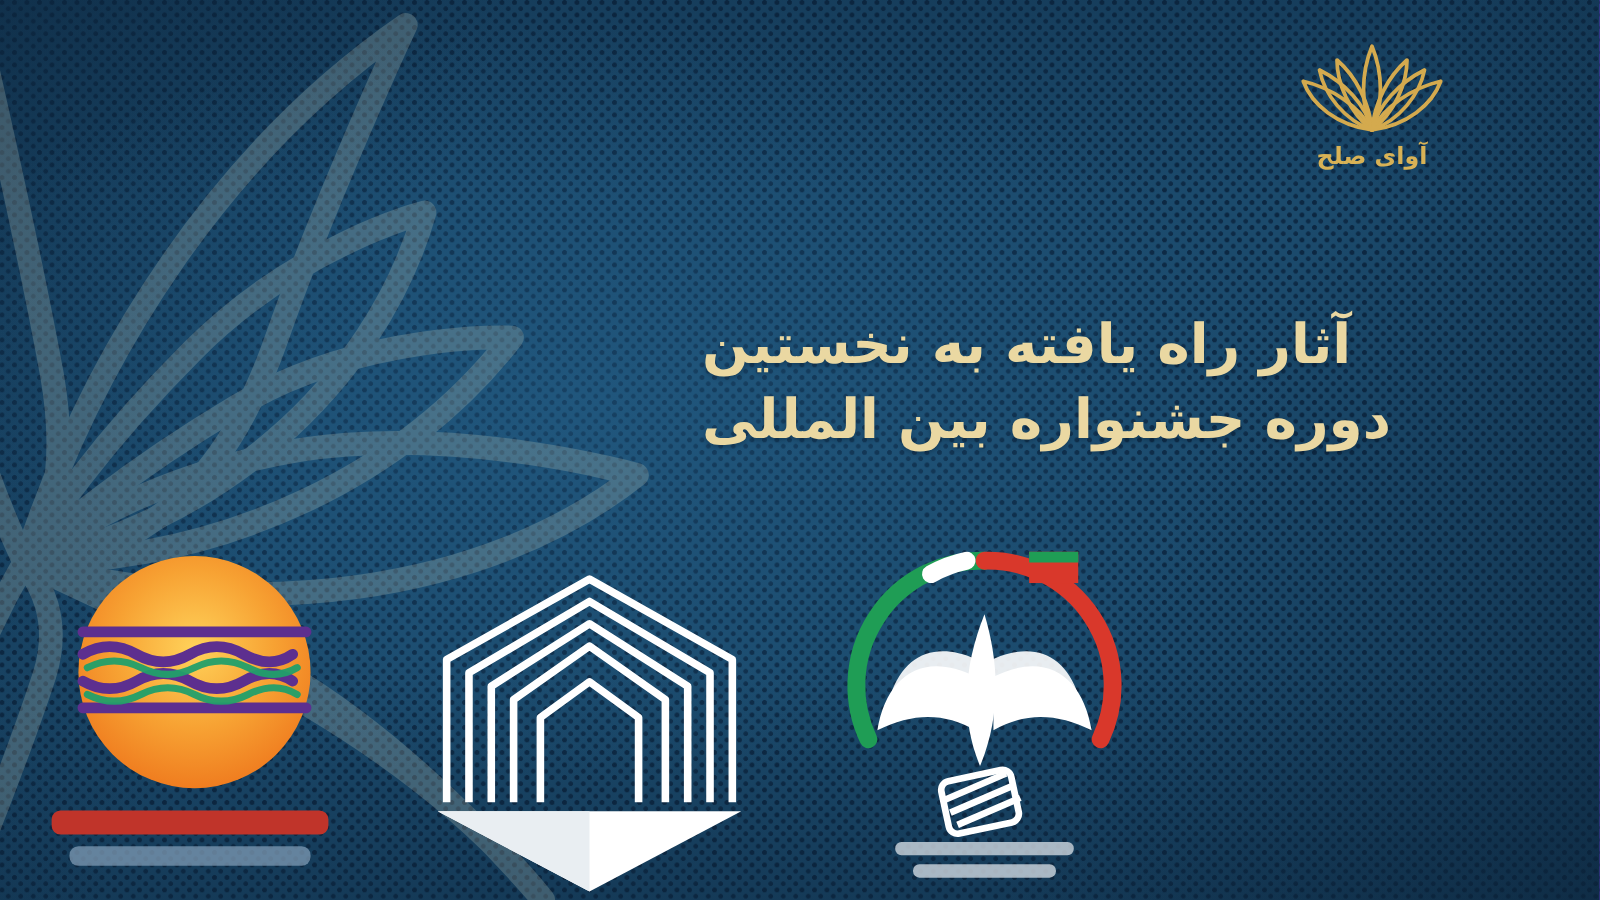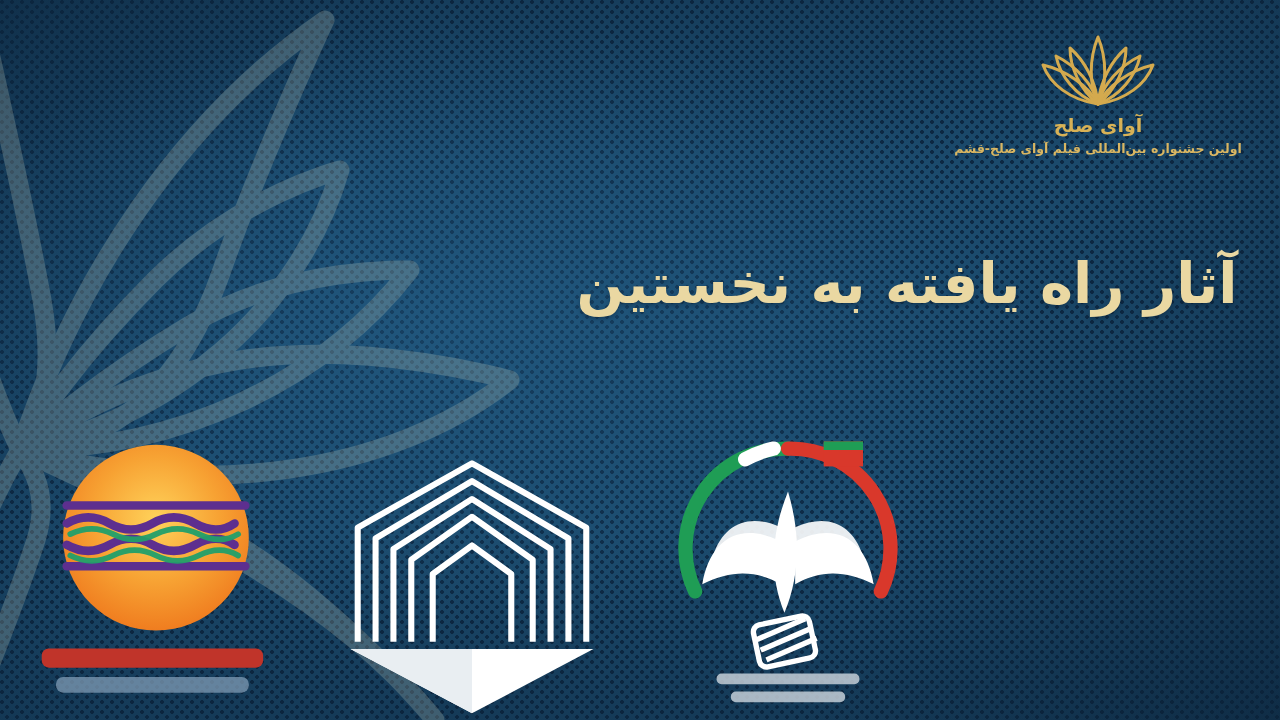--- a/index.html
+++ b/index.html
@@ -57,24 +57,24 @@
     pointer-events: none;
   }
   .watermark svg { display:block; width:100%; height:100%; }
 
   
   .headline {
     position: absolute;
     right: 28px;
     top: 246px;
     width: 690px;
-    text-align: center;
+    text-align: left;
     direction: rtl;
     color: #ead8a2;
-    font-size: 56px;
+    font-size: 44px;
     line-height: 1.37;
     font-weight: 700;
     letter-spacing: 0px;
     text-shadow: 0 2px 4px rgba(5,22,40,0.35);
   }
   .headline .ln { display:block; white-space: nowrap; }
 
   
   .brand {
     position: absolute;
@@ -159,25 +159,25 @@
         <path d="M118 156 C 62 148 22 116 8 78 C 52 88 98 118 118 156 Z"></path>
 
         <path d="M118 156 C 174 148 214 116 228 78 C 184 88 138 118 118 156 Z"></path>
 
         <path d="M118 156 C 74 140 42 100 34 60 C 74 80 108 116 118 156 Z"></path>
 
         <path d="M118 156 C 162 140 194 100 202 60 C 162 80 128 116 118 156 Z"></path>
       </g>
     </svg>
     <div class="brand-name">آوای صلح</div>
-    <div class="brand-sub">اولین جشنواره بین‌المللی فیلم آوای صلح-قشم</div>
   </div>
 
   <div class="headline">
     <span class="ln">آثار راه یافته به نخستین</span>
+    <span class="ln">دوره جشنواره بین المللی</span>
   </div>
 
   <div class="sponsors">
 
     <div class="sponsor">
       <svg class="sp-qeshm" viewBox="0 0 84 82" aria-hidden="true">
         <defs>
           <radialGradient id="qsun" cx="50%" cy="40%" r="62%">
             <stop offset="0%" stop-color="#ffd25a"></stop>
             <stop offset="55%" stop-color="#f7a233"></stop>

